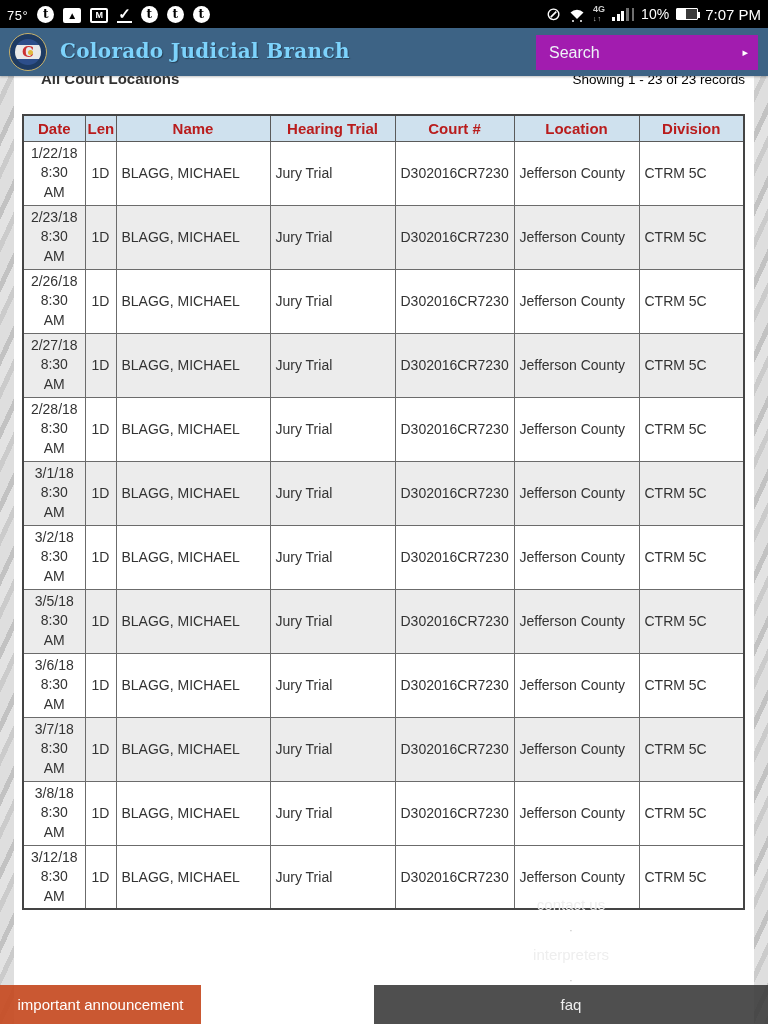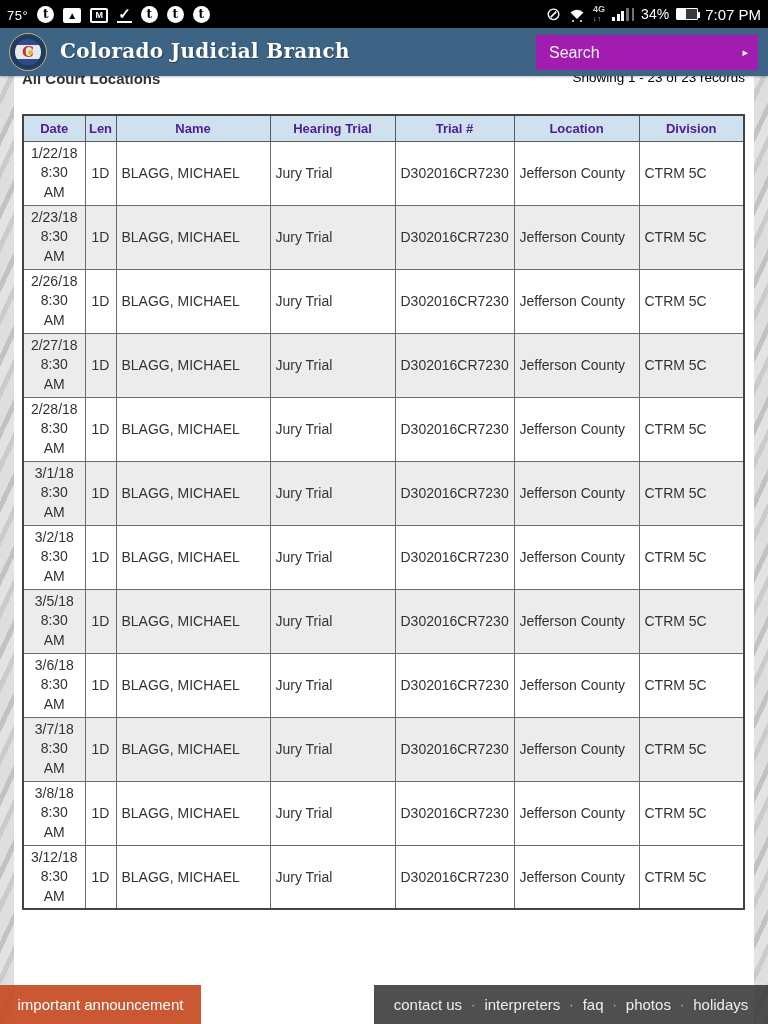--- a/index.html
+++ b/index.html
@@ -77,51 +77,52 @@
     background:linear-gradient(#2d4e8a 0 22%, #e9e9e9 22% 78%, #2d4e8a 78% 100%);
     display:flex; align-items:center; justify-content:center;
   }
   .seal .c {
     color:#c33; font-weight:bold; font-size:15px; line-height:15px;
     font-family:"DejaVu Serif", serif; position:relative;
   }
   .seal .c:after{content:""; position:absolute; left:6px; top:5px; width:5px; height:5px; border-radius:50%; background:#e0b93c;}
   .sitetitle {
     position:absolute; left:60px; top:11px;
-    color:#ffffff; font-family:"DejaVu Serif", serif;
+    color:#7dd3fc; font-family:"DejaVu Serif", serif;
     font-size:20px; font-weight:bold; letter-spacing:0.3px;
     text-shadow:1px 1px 1px rgba(0,0,0,0.35);
   }
   .searchbox {
     position:absolute; right:10px; top:7px; width:222px; height:35px;
     background:#a21caf; color:#eef3f8; font-size:16px;
     line-height:35px; padding-left:13px; cursor:pointer;
   }
   .searchbox .arrow {
     position:absolute; right:10px; top:0; font-size:11px; line-height:35px; color:#fff;
   }
 
   
   .page {
     position:relative; margin:0 14px; background:#fff;
     min-height:1024px; padding-top:70px; z-index:1;
   }
   .page-head {
-    display:flex; justify-content:space-between; align-items:flex-start;
+    display:flex; justify-content:space-between; align-items:flex-end;
     padding:0 9px 0 8px;
+    margin-left:19px;
   }
   .page-title { font-size:15px; font-weight:bold; color:#333; }
   .record-summary { font-size:13.5px; color:#000000; }
 
   table.docket {
     margin:27px 0 0 8px; border-collapse:collapse; table-layout:fixed;
     width:721px; border:2px solid #444; background:#fff;
   }
   .docket th {
-    background:#cfe1ee; color:#4c1d95; font-size:13px; font-weight:bold;
+    background:#cfe1ee; color:#b91c1c; font-size:15px; font-weight:bold;
     height:26px; border:1px solid #5a5a5a; text-align:center; padding:1px 2px;
   }
   .docket td {
     border:1px solid #6b6b6b; height:64px; font-size:14px; color:#333;
     padding:2px 4px; vertical-align:middle; overflow:hidden; white-space:nowrap;
   }
   .docket tr.odd td { background:#ececec; }
   .docket tr.even td { background:#fff; }
   .c-date { text-align:center; line-height:19.5px; white-space:normal !important; }
   .c-len { text-align:center; }
@@ -129,21 +130,21 @@
 
   
   .announce {
     position:fixed; left:0; bottom:0; width:201px; height:39px; z-index:20;
     background:rgba(198,75,34,0.93); color:#fff; font-size:15px;
     line-height:39px; text-align:center; cursor:pointer;
   }
   .footerbar {
     position:fixed; right:0; bottom:0; width:394px; height:39px; z-index:20;
     background:rgba(60,60,60,0.9); color:#eee; font-size:15px;
-    display:flex; align-items:center; justify-content:center; gap:9px;
+    display:flex; align-items:center; justify-content:center; gap:9px;flex-direction:column;
   }
   .footerbar a { color:#eee; text-decoration:none; cursor:pointer; }
   .footerbar .dot { color:#c9c9c9; font-size:13px; }
 </style>
 </head>
 <body>
 
 <div class="statusbar">
   <div class="sb-left">
     <span class="temp">75°</span>
@@ -168,21 +169,21 @@
       <span>4G</span>
       <span class="arrows">↓↑</span>
     </span>
     <span class="sigbars">
       <i class="b1"></i>
         <i class="b2"></i>
         <i class="b3"></i>
         <i class="b4"></i>
         <i class="sep"></i>
     </span>
-    <span class="battpct">34%</span>
+    <span class="battpct">10%</span>
     <span class="battery">
         <span class="fill"></span>
       </span>
     <span class="clock">7:07 PM</span>
   </div>
 </div>
 
 <div class="siteheader">
   <div class="seal">
     <div class="inner">
@@ -211,21 +212,21 @@
         <col style="width: 119px;">
         <col style="width: 125px;">
         <col style="width: 105px;">
       </colgroup>
     <thead>
       <tr>
         <th>Date</th>
         <th>Len</th>
         <th>Name</th>
         <th>Hearing Trial</th>
-        <th>Trial #</th>
+        <th>Court #</th>
         <th>Location</th>
         <th>Division</th>
       </tr>
     </thead>
     <tbody>
         <tr class="even">
           <td class="c-date">
             <div>1/22/18</div>
             <div>8:30</div>
             <div>AM</div>

